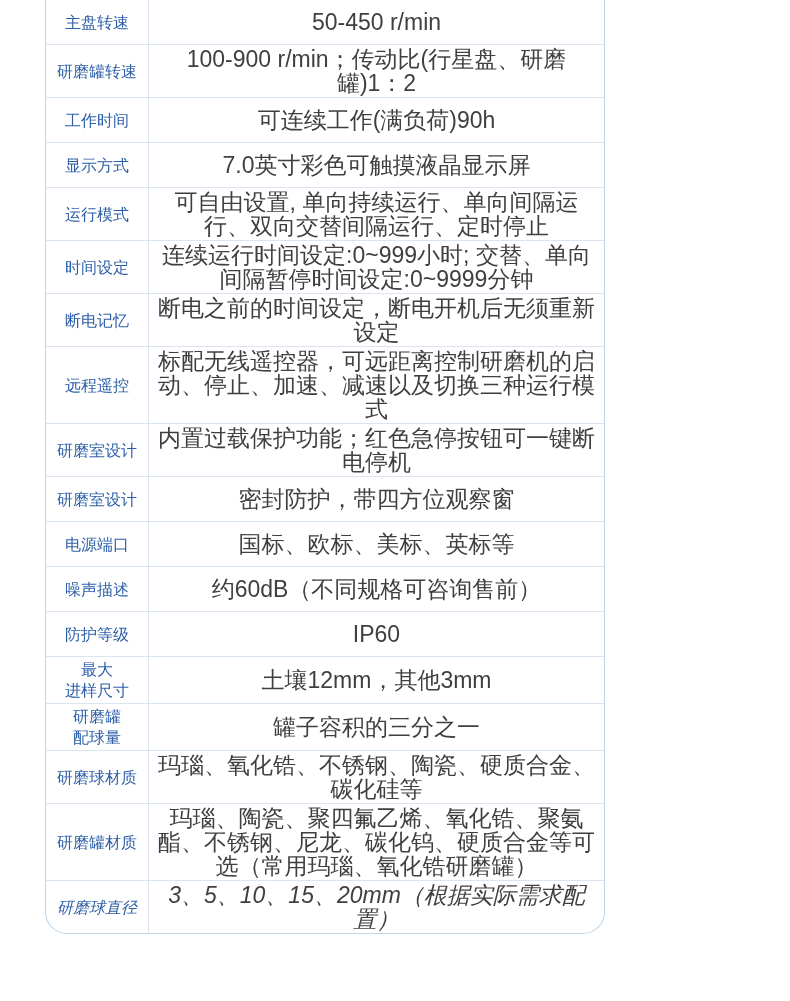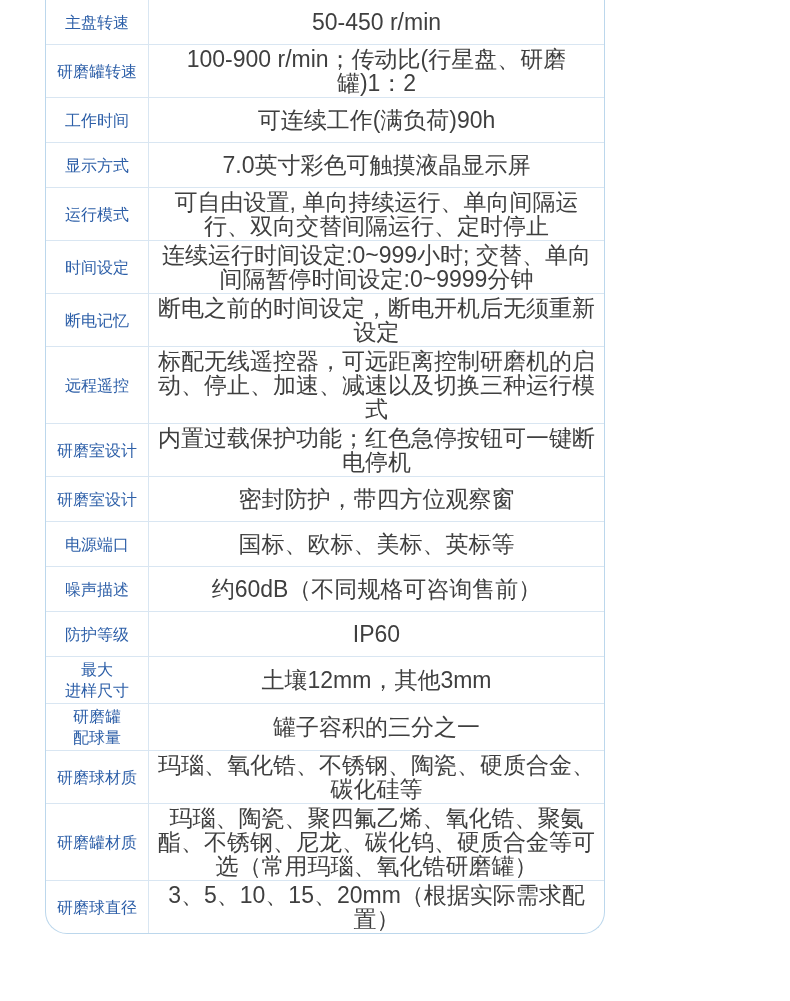--- a/index.html
+++ b/index.html
@@ -15,21 +15,21 @@
     border-right:1px solid var(--outer-border,#bcd7ec);
     border-bottom:1px solid var(--outer-border,#bcd7ec);
     border-radius:0 0 22px 22px;
     overflow:hidden;
     background:#ffffff;
   }
   .spec-row{
     display:flex;align-items:stretch;
     border-bottom:1px solid var(--inner-border,#d9e6f2);
   }
-  .spec-row:last-child{border-bottom:none;}
+  .spec-row:last-child{border-bottom:none;font-style:italic;}
   .spec-label{
     flex:0 0 103px;box-sizing:border-box;
     border-right:1px solid var(--inner-border,#d9e6f2);
     display:flex;align-items:center;justify-content:center;
     text-align:center;
     color:var(--label-color,#2d5fa8);
     font-size:16px;line-height:21px;
     white-space:pre-line;
     min-height:44px;
     padding:2px 2px;

